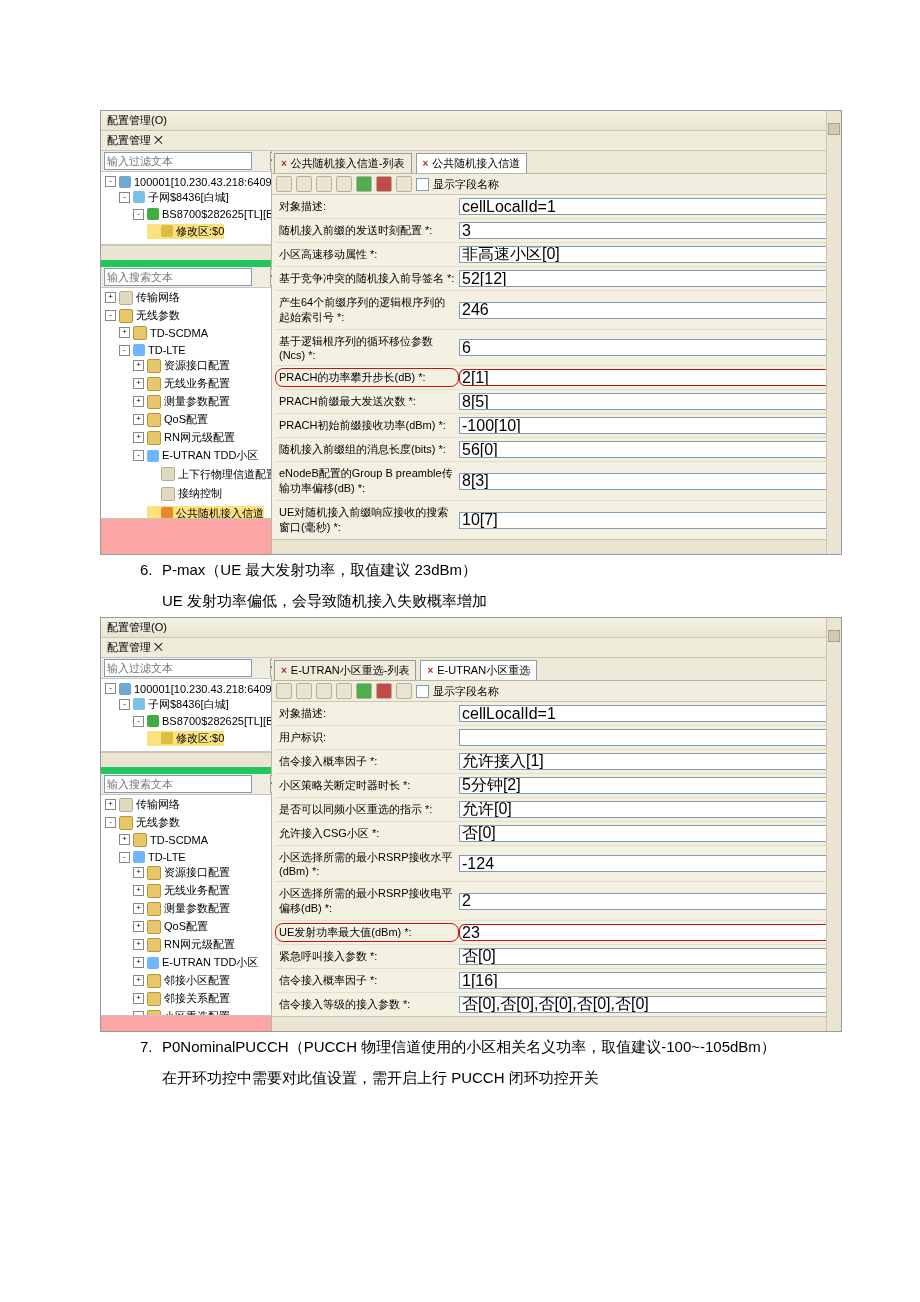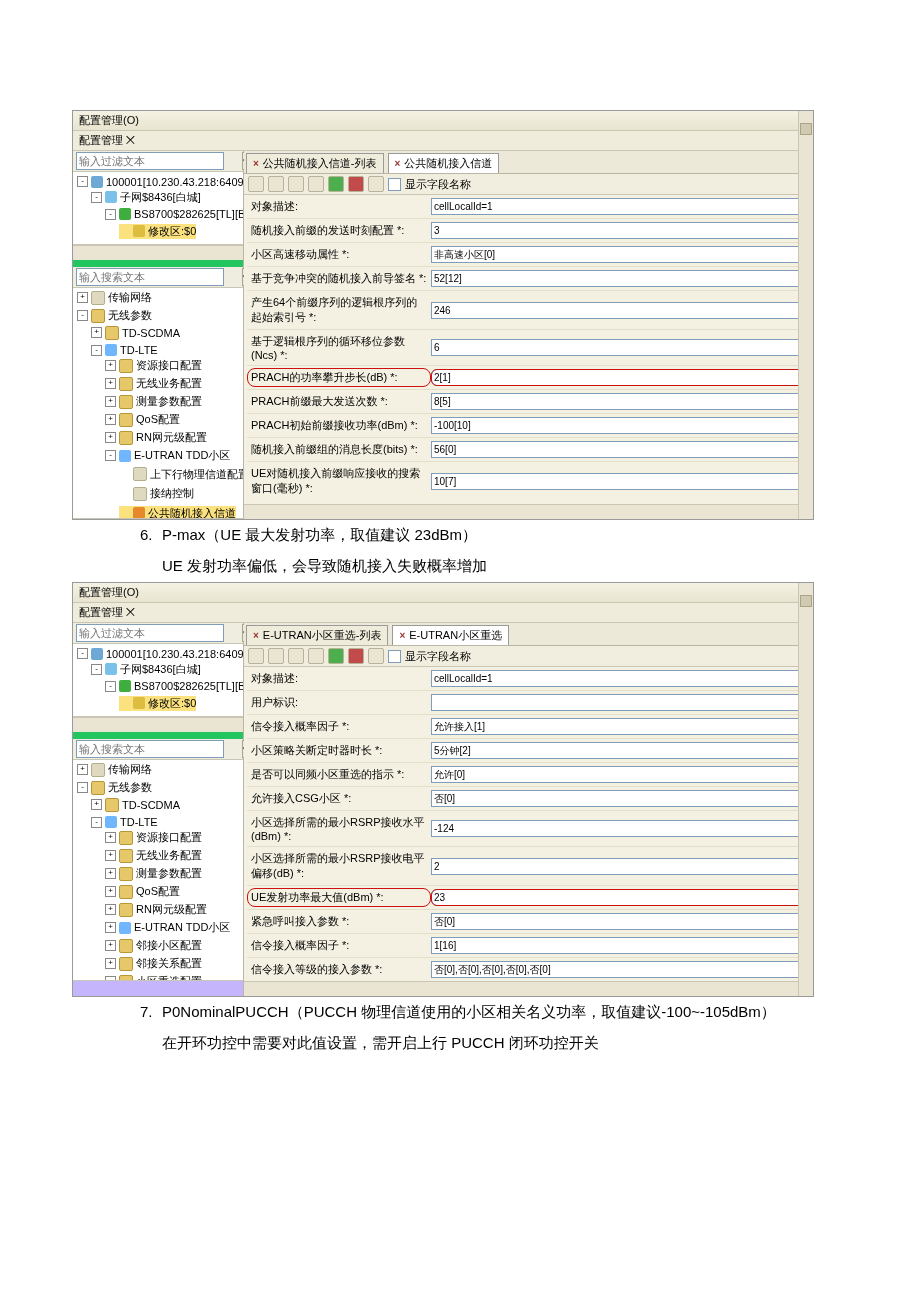--- a/index.html
+++ b/index.html
@@ -1,21 +1,21 @@
 <!DOCTYPE html>
 <html><head>
 <meta charset="utf-8">
 <style>
   html,body{margin:0;padding:0;background:#fff;font-family:"Microsoft YaHei",SimSun,Arial,sans-serif;font-size:12px;color:#000}
   .page{width:920px;margin:0 auto;padding-top:110px}
   .num-item{padding-left:140px;margin:6px 0 12px 0;font-size:15px}
   .num-item .idx{display:inline-block;width:22px}
   .num-item .cont{display:inline-block}
   .num-sub{padding-left:162px;font-size:15px;margin-bottom:6px}
-  .shot{margin-left:72px;width:740px;border:1px solid #9a9a9a;background:#c4b5fd;font-size:11px;color:#000;position:relative}
+  .shot{margin-left:100px;width:740px;border:1px solid #9a9a9a;background:#fca5a5;font-size:11px;color:#000;position:relative}
   
   .titlebar{background:linear-gradient(#f5f2e4,#e8e4cf);border-bottom:1px solid #c9c6b6;padding:2px 6px;font-size:11px}
   .titlebar.sub{background:#efecdc}
   
   .panes{display:flex}
   .tree-pane{width:170px;border-right:1px solid #b9b6a4;display:flex;flex-direction:column}
   .filter-row{display:flex;align-items:center;border-bottom:1px solid #c9c6b6;background:#efede0;padding:1px 3px;gap:18px}
   .filter-input{flex:1;border:1px solid #7f9db9;background:#fff;height:16px;font-size:11px;padding:0 2px}
   .mini-btn{width:16px;height:16px;border:1px solid #a7a48f;background:#ece9d8;display:inline-flex;align-items:center;justify-content:center;font-size:9px}
   .tree{background:#fff;overflow:auto;border-bottom:1px solid #c9c6b6}
@@ -46,21 +46,21 @@
   .toolbar-row{display:flex;align-items:center;gap:4px;padding:2px 4px;border-bottom:1px solid #c9c6b6;background:#f1eedf}
   .tb-ic{width:14px;height:14px;border:1px solid #b7b399;background:#e9e5d2;border-radius:2px}
   .tb-green{background:#4cae4c}
   .tb-red{background:#c24a4a}
   .chk{width:11px;height:11px;border:1px solid #7f9db9;background:#fff;display:inline-block}
   .form-body{background:#f4f1e3;flex:1;overflow:auto;padding:0 3px}
   .frow{display:flex;align-items:center;border-top:1px solid #e3dfcd;padding:2px 0}
   .frow:first-child{border-top:none}
   .flabel{width:176px;padding:2px 4px;font-size:11px;color:#000}
   .fval{flex:1}
-  .fval input{width:98%;border:1px solid #7f9db9;background:#fff;height:15px;font-size:10px;padding:0 2px;color:#000}
+  .fval input{width:98%;border:1px solid #7f9db9;background:#fff;height:15px;font-size:16px;padding:0 2px;color:#000}
   .highlight .flabel{outline:1.5px solid #c11;border-radius:8px;outline-offset:-1px}
   .highlight .fval input{outline:1.5px solid #c11;border-radius:6px;outline-offset:-1px}
   .scroll-stub{position:absolute;right:0;top:0;bottom:0;width:14px;background:#e9e5d2;border-left:1px solid #c9c6b6}
   .scroll-stub .thumb{position:absolute;left:1px;right:1px;top:12px;height:10px;background:#cfcab0;border:1px solid #a9a488}
   .hscroll{height:14px;background:#e9e5d2;border-top:1px solid #c9c6b6}
 </style>
 </head>
 <body>
 
 <div class="page">
@@ -261,20 +261,24 @@
             </div>
             <div class="frow">
               <div class="flabel">PRACH初始前缀接收功率(dBm) *:</div>
               <div class="fval"><input value="-100[10]" style=""></div>
             </div>
             <div class="frow">
               <div class="flabel">随机接入前缀组的消息长度(bits) *:</div>
               <div class="fval"><input value="56[0]" style=""></div>
             </div>
             <div class="frow">
+              <div class="flabel">eNodeB配置的Group B preamble传输功率偏移(dB) *:</div>
+              <div class="fval"><input value="8[3]" style=""></div>
+            </div>
+            <div class="frow">
               <div class="flabel">UE对随机接入前缀响应接收的搜索窗口(毫秒) *:</div>
               <div class="fval"><input value="10[7]" style=""></div>
             </div>
           </div>
         <div class="hscroll"></div>
         <div class="scroll-stub">
             <div class="thumb"></div>
           </div>
       </div>
     </div>

